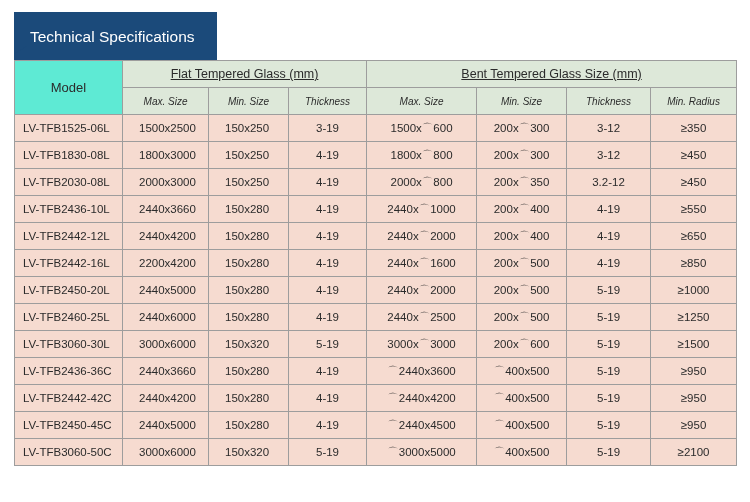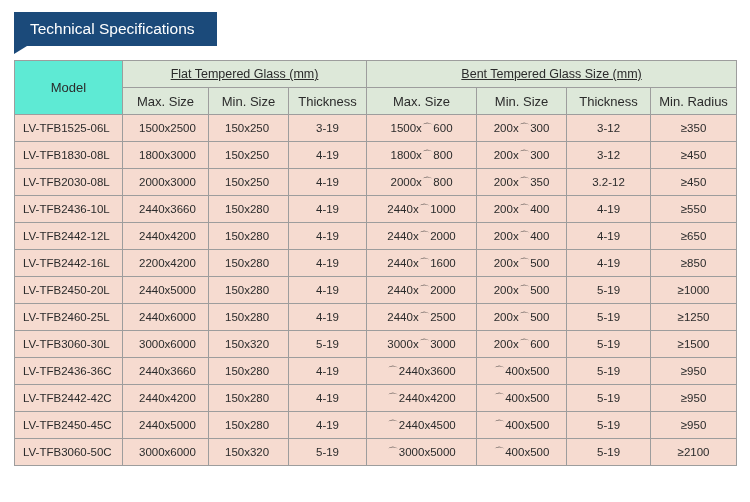--- a/index.html
+++ b/index.html
@@ -24,26 +24,26 @@
 
   
   .banner-wrap {
     position: relative;
     height: 52px;
   }
   .banner {
     position: absolute;
     left: 14px;
     top: 12px;
-    height: 34px;
+    height: 46px;
     background: #1b4a7a;
     color: #ffffff;
     font-size: 15.5px;
     line-height: 34px;
-    padding: 0 22px 0 16px;
+    padding: 8px 22px 0 16px;
     white-space: nowrap;
   }
   .banner-tail {
     position: absolute;
     left: 14px;
     top: 46px;
     width: 0;
     height: 0;
     border-left: 13px solid #1b4a7a;
     border-bottom: 8px solid transparent;
@@ -72,21 +72,22 @@
   }
   .hdr-green {
     background: #dde8d9;
     color: #2b2b2b;
     font-size: 12.5px;
     text-decoration: underline;
   }
   .hdr-green-sub {
     background: #dde8d9;
     color: #2b2b2b;
-    font-size: 13px;
+    font-size: 10px;
+    font-style: italic;
   }
   .model-head {
     background: #5eead4;
     font-size: 13px;
   }
   .row td {
     background: #f6dbd0;
   }
   .row td.model-col {
     text-align: left;

